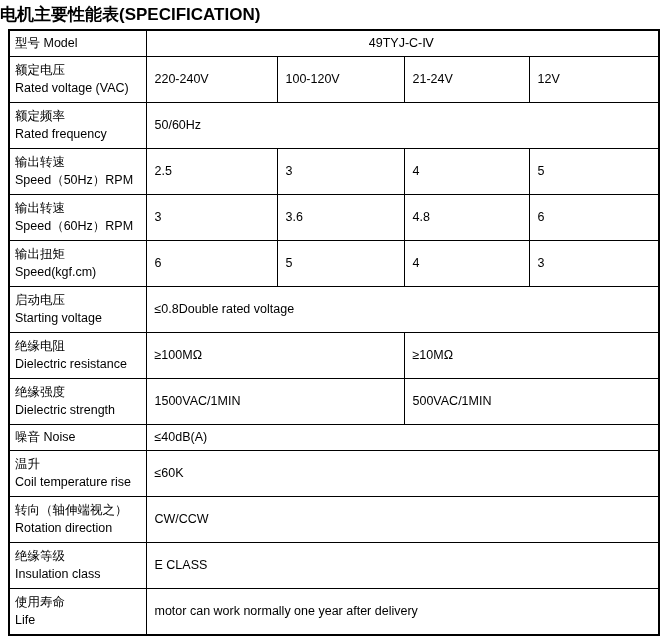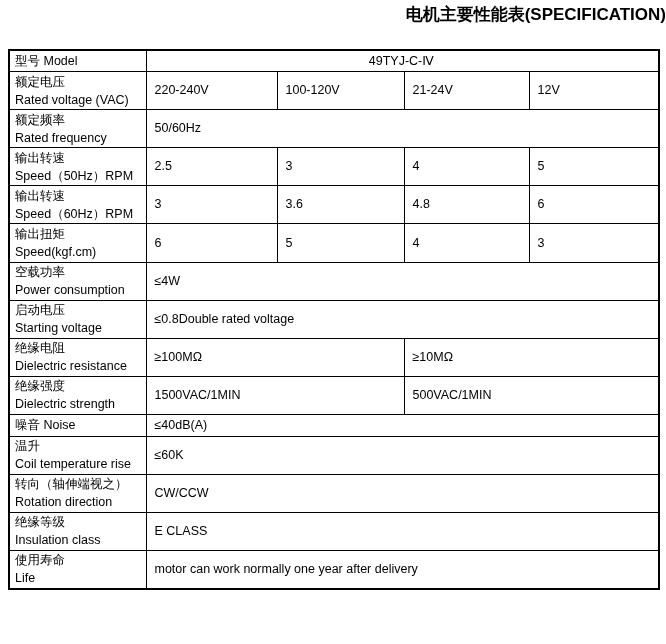--- a/index.html
+++ b/index.html
@@ -8,30 +8,30 @@
     background: #ffffff;
     width: 666px;
     height: 644px;
     overflow: hidden;
     font-family: "Liberation Sans", "DejaVu Sans", sans-serif;
     color: #000000;
   }
   .title {
     font-size: 17px;
     font-weight: bold;
-    text-align: right;
-    margin: 5px 0 24px 0;
+    text-align: left;
+    margin: 5px 0 4px 0;
     line-height: 20px;
   }
   table.spec-table {
     border-collapse: collapse;
     table-layout: fixed;
     margin-left: 8px;
     width: 650px;
-    height: 541px;
+    height: 607px;
     border: 2px solid #000000;
   }
   td {
     border: 1px solid #000000;
     font-size: 12.5px;
     vertical-align: middle;
     padding: 0 2px 0 8px;
     overflow: hidden;
     line-height: 17px;
     white-space: nowrap;
@@ -112,27 +112,20 @@
             <div class="lbl-line">输出扭矩</div>
             <div class="lbl-line">Speed(kgf.cm)</div>
           </td>
           <td class="value">6</td>
           <td class="value">5</td>
           <td class="value">4</td>
           <td class="value">3</td>
         </tr>
         <tr class="double">
           <td class="label">
-            <div class="lbl-line">空载功率</div>
-            <div class="lbl-line">Power consumption</div>
-          </td>
-          <td class="value" colspan="4">≤4W</td>
-        </tr>
-        <tr class="double">
-          <td class="label">
             <div class="lbl-line">启动电压</div>
             <div class="lbl-line">Starting voltage</div>
           </td>
           <td class="value" colspan="4">≤0.8Double rated voltage</td>
         </tr>
         <tr class="double">
           <td class="label">
             <div class="lbl-line">绝缘电阻</div>
             <div class="lbl-line">Dielectric resistance</div>
           </td>

